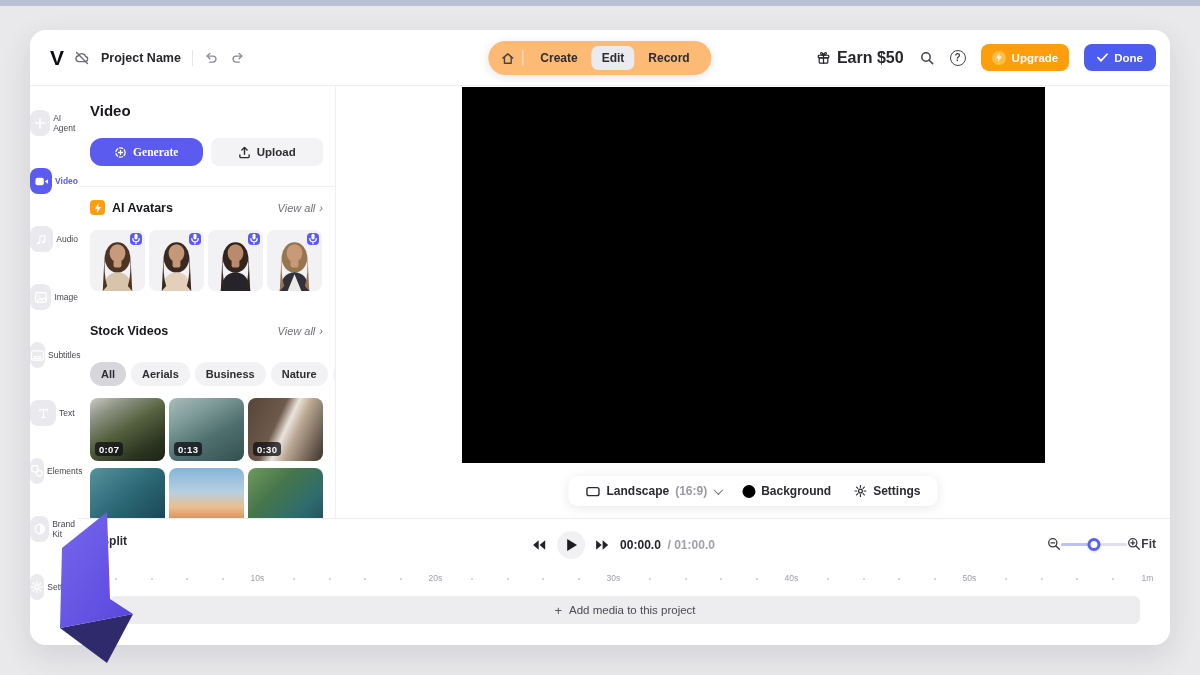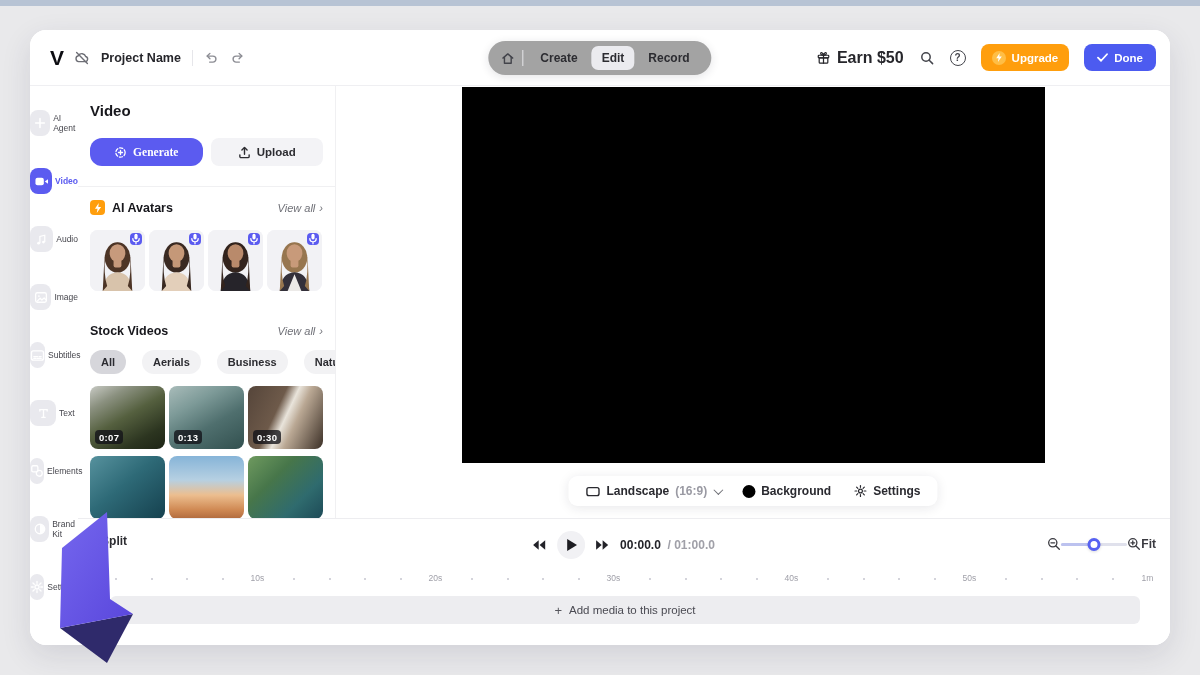--- a/index.html
+++ b/index.html
@@ -22,21 +22,21 @@
   .topbar { position:absolute; left:0; top:0; width:100%; height:56px;
     display:flex; align-items:center; padding:0 14px; border-bottom:1px solid #efeff2; background:#fff; z-index:5;}
   .tb-left { display:flex; align-items:center; gap:11px; }
   .logo { font-size:21px; font-weight:800; letter-spacing:-1px; color:#0d0d12; padding-left:6px; }
   .muted-ic { color:#6e6f76; display:flex; align-items:center; }
   .proj-name { font-size:12.5px; font-weight:700; color:#26262b; }
   .vsep { width:1px; height:16px; background:#e6e6ea; }
   .hist-btn { color:#8b8c93; display:flex; align-items:center; cursor:pointer; }
 
   .tb-center { position:absolute; left:50%; top:11px; transform:translateX(-50%);
-    height:34px; background:#a3a3a3; border-radius:999px; box-shadow:0 2px 10px rgba(30,30,50,.12);
+    height:34px; background:#fdba74; border-radius:999px; box-shadow:0 2px 10px rgba(30,30,50,.12);
     display:flex; align-items:center; gap:7px; padding:0 12px;justify-content:space-between; }
   .nav-tab { font-size:12px; font-weight:700; color:#2c2c31; padding:5px 10px; border-radius:7px; cursor:pointer; }
   .nav-tab.active { background:#ebebef; }
 
   .tb-right { margin-left:auto; display:flex; align-items:center; gap:15px; }
   .earn { display:flex; align-items:center; gap:6px; font-size:16px; font-weight:700; color:#26262b; cursor:pointer;}
   .help-ic { width:16px; height:16px; border:1.5px solid #43444b; border-radius:50%;
     font-size:10px; font-weight:700; color:#43444b; display:flex; align-items:center; justify-content:center; }
   .btn-upgrade { height:27px; background:#ff9e0d; border:none; border-radius:8px; color:#fff;
     font-size:11.5px; font-weight:800; display:flex; align-items:center; gap:6px; padding:0 11px; cursor:pointer;
@@ -71,21 +71,21 @@
   .sec-title { font-size:12.5px; font-weight:800; color:#17171c; display:flex; align-items:center; gap:7px;}
   .badge-orange { width:15px; height:15px; border-radius:4px; background:#ff9e0d; display:flex; align-items:center; justify-content:center; }
   .view-all { margin-left:auto; font-size:11px; color:#6f7077; display:flex; align-items:center; gap:4px; cursor:pointer;font-style:italic;}
 
   .avatar-row { display:flex; gap:4px; margin-top:15px; }
   .avatar-card { position:relative; width:55px; height:61px; border-radius:8px; overflow:hidden; background:#f2f2f5; cursor:pointer; }
   .avatar-card svg { position:absolute; inset:0; width:100%; height:100%; }
   .av-badge { position:absolute; top:3px; right:3px; width:12px; height:12px; border-radius:4px;
     background:#5b5bf0; display:flex; align-items:center; justify-content:center; z-index:2;}
 
-  .chip-row { display:flex; gap:16px; margin-top:12px; }
+  .chip-row { display:flex; gap:5px; margin-top:24px; }
   .chip { height:24px; padding:0 11px; border-radius:999px; background:#f2f2f4; font-size:11px; font-weight:600;
     color:#2c2c31; display:flex; align-items:center; cursor:pointer; white-space:nowrap;}
   .chip.active { background:#d6d6db; font-weight:700; }
 
   .stock-grid { display:grid; grid-template-columns:repeat(3,1fr); column-gap:4px; row-gap:7px; margin-top:12px; }
   .stock-card { position:relative; height:63px; border-radius:8px; overflow:hidden; cursor:pointer; }
   .dur { position:absolute; left:5px; bottom:5px; background:rgba(18,18,24,.78); color:#fff;
     font-size:9.5px; font-weight:700; border-radius:4px; padding:1.5px 4px; letter-spacing:.3px;}
 
   

